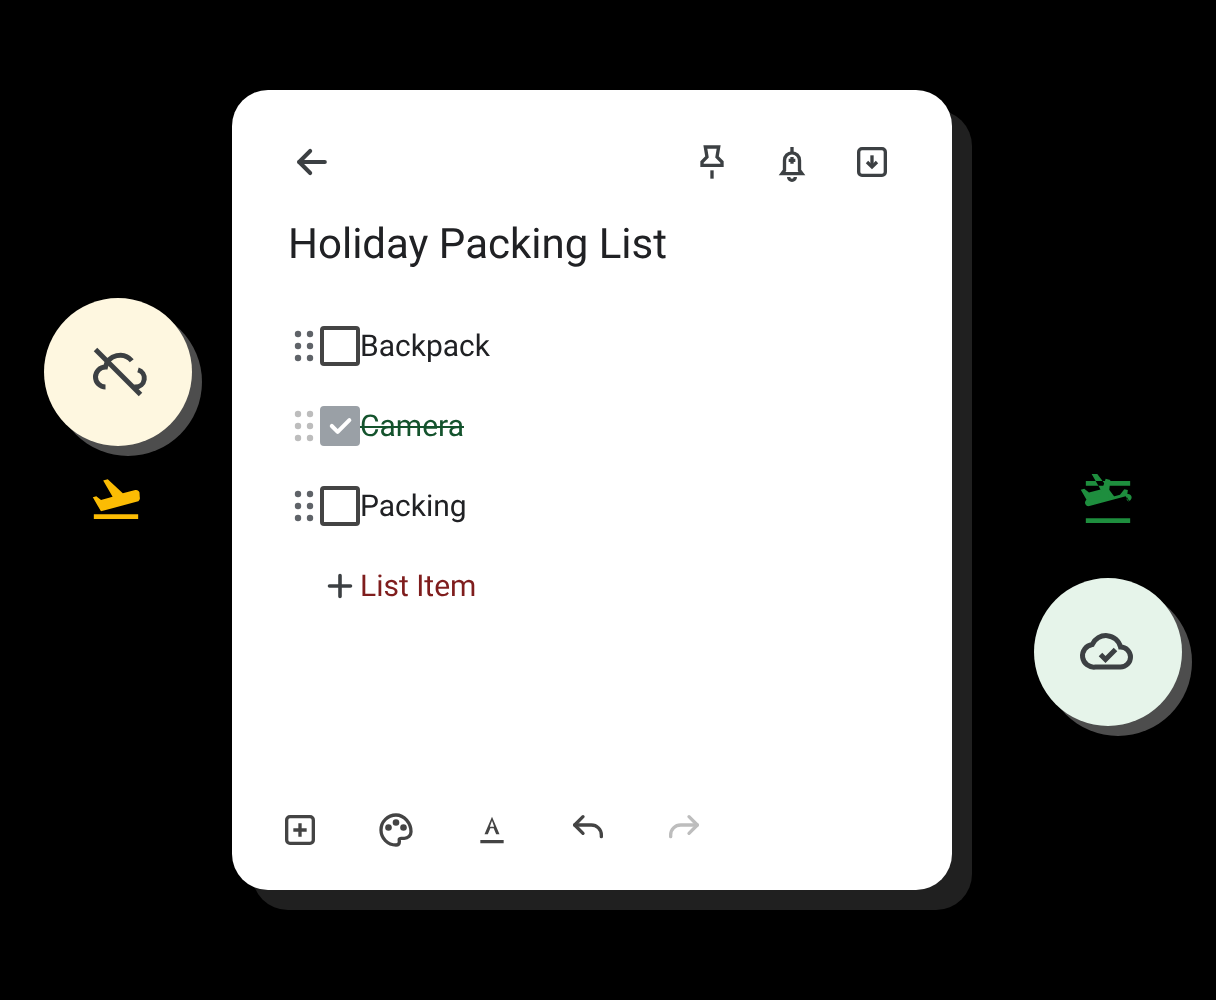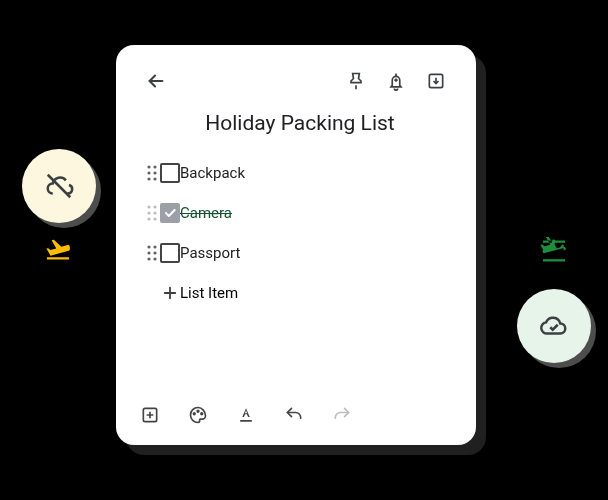--- a/index.html
+++ b/index.html
@@ -37,21 +37,20 @@
     justify-content: center;
     color: #444;
     cursor: pointer;
   }
   .note-title {
     font-size: 21px;
     font-weight: 400;
     color: #202124;
     margin-bottom: 18px;
     padding-left: 8px;
-    text-align: center;
   }
   .list {
     padding-left: 8px;
   }
   .list-row {
     display: flex;
     align-items: center;
     height: 40px;
     gap: 0;
     text-align: right;
@@ -263,31 +262,31 @@
         <svg width="12" height="18" viewBox="0 0 12 18" fill="#5f6368">
             <circle cx="3" cy="3" r="1.6"></circle>
             <circle cx="9" cy="3" r="1.6"></circle>
             <circle cx="3" cy="9" r="1.6"></circle>
             <circle cx="9" cy="9" r="1.6"></circle>
             <circle cx="3" cy="15" r="1.6"></circle>
             <circle cx="9" cy="15" r="1.6"></circle>
           </svg>
       </div>
       <div class="chk"></div>
-      <div class="item-text">Passport</div>
+      <div class="item-text">Packing</div>
     </div>
 
     <div class="list-row">
       <div class="drag hidden"></div>
       <div class="plus-slot">
         <svg width="18" height="18" viewBox="0 0 24 24" fill="none" stroke="#3c4043" stroke-width="2.4" stroke-linecap="round">
             <path d="M12 5v14M5 12h14"></path>
           </svg>
       </div>
-      <div class="item-text" style="color:#000000">List Item</div>
+      <div class="item-text" style="color:#7f1d1d">List Item</div>
     </div>
 
   </div>
 
   <div class="footer">
     <div class="tbtn">
       <svg width="20" height="20" viewBox="0 0 24 24" fill="none" stroke="#444" stroke-width="2">
           <rect x="4" y="4" width="16" height="16" rx="2"></rect>
           <path d="M12 8v8M8 12h8"></path>
         </svg>

